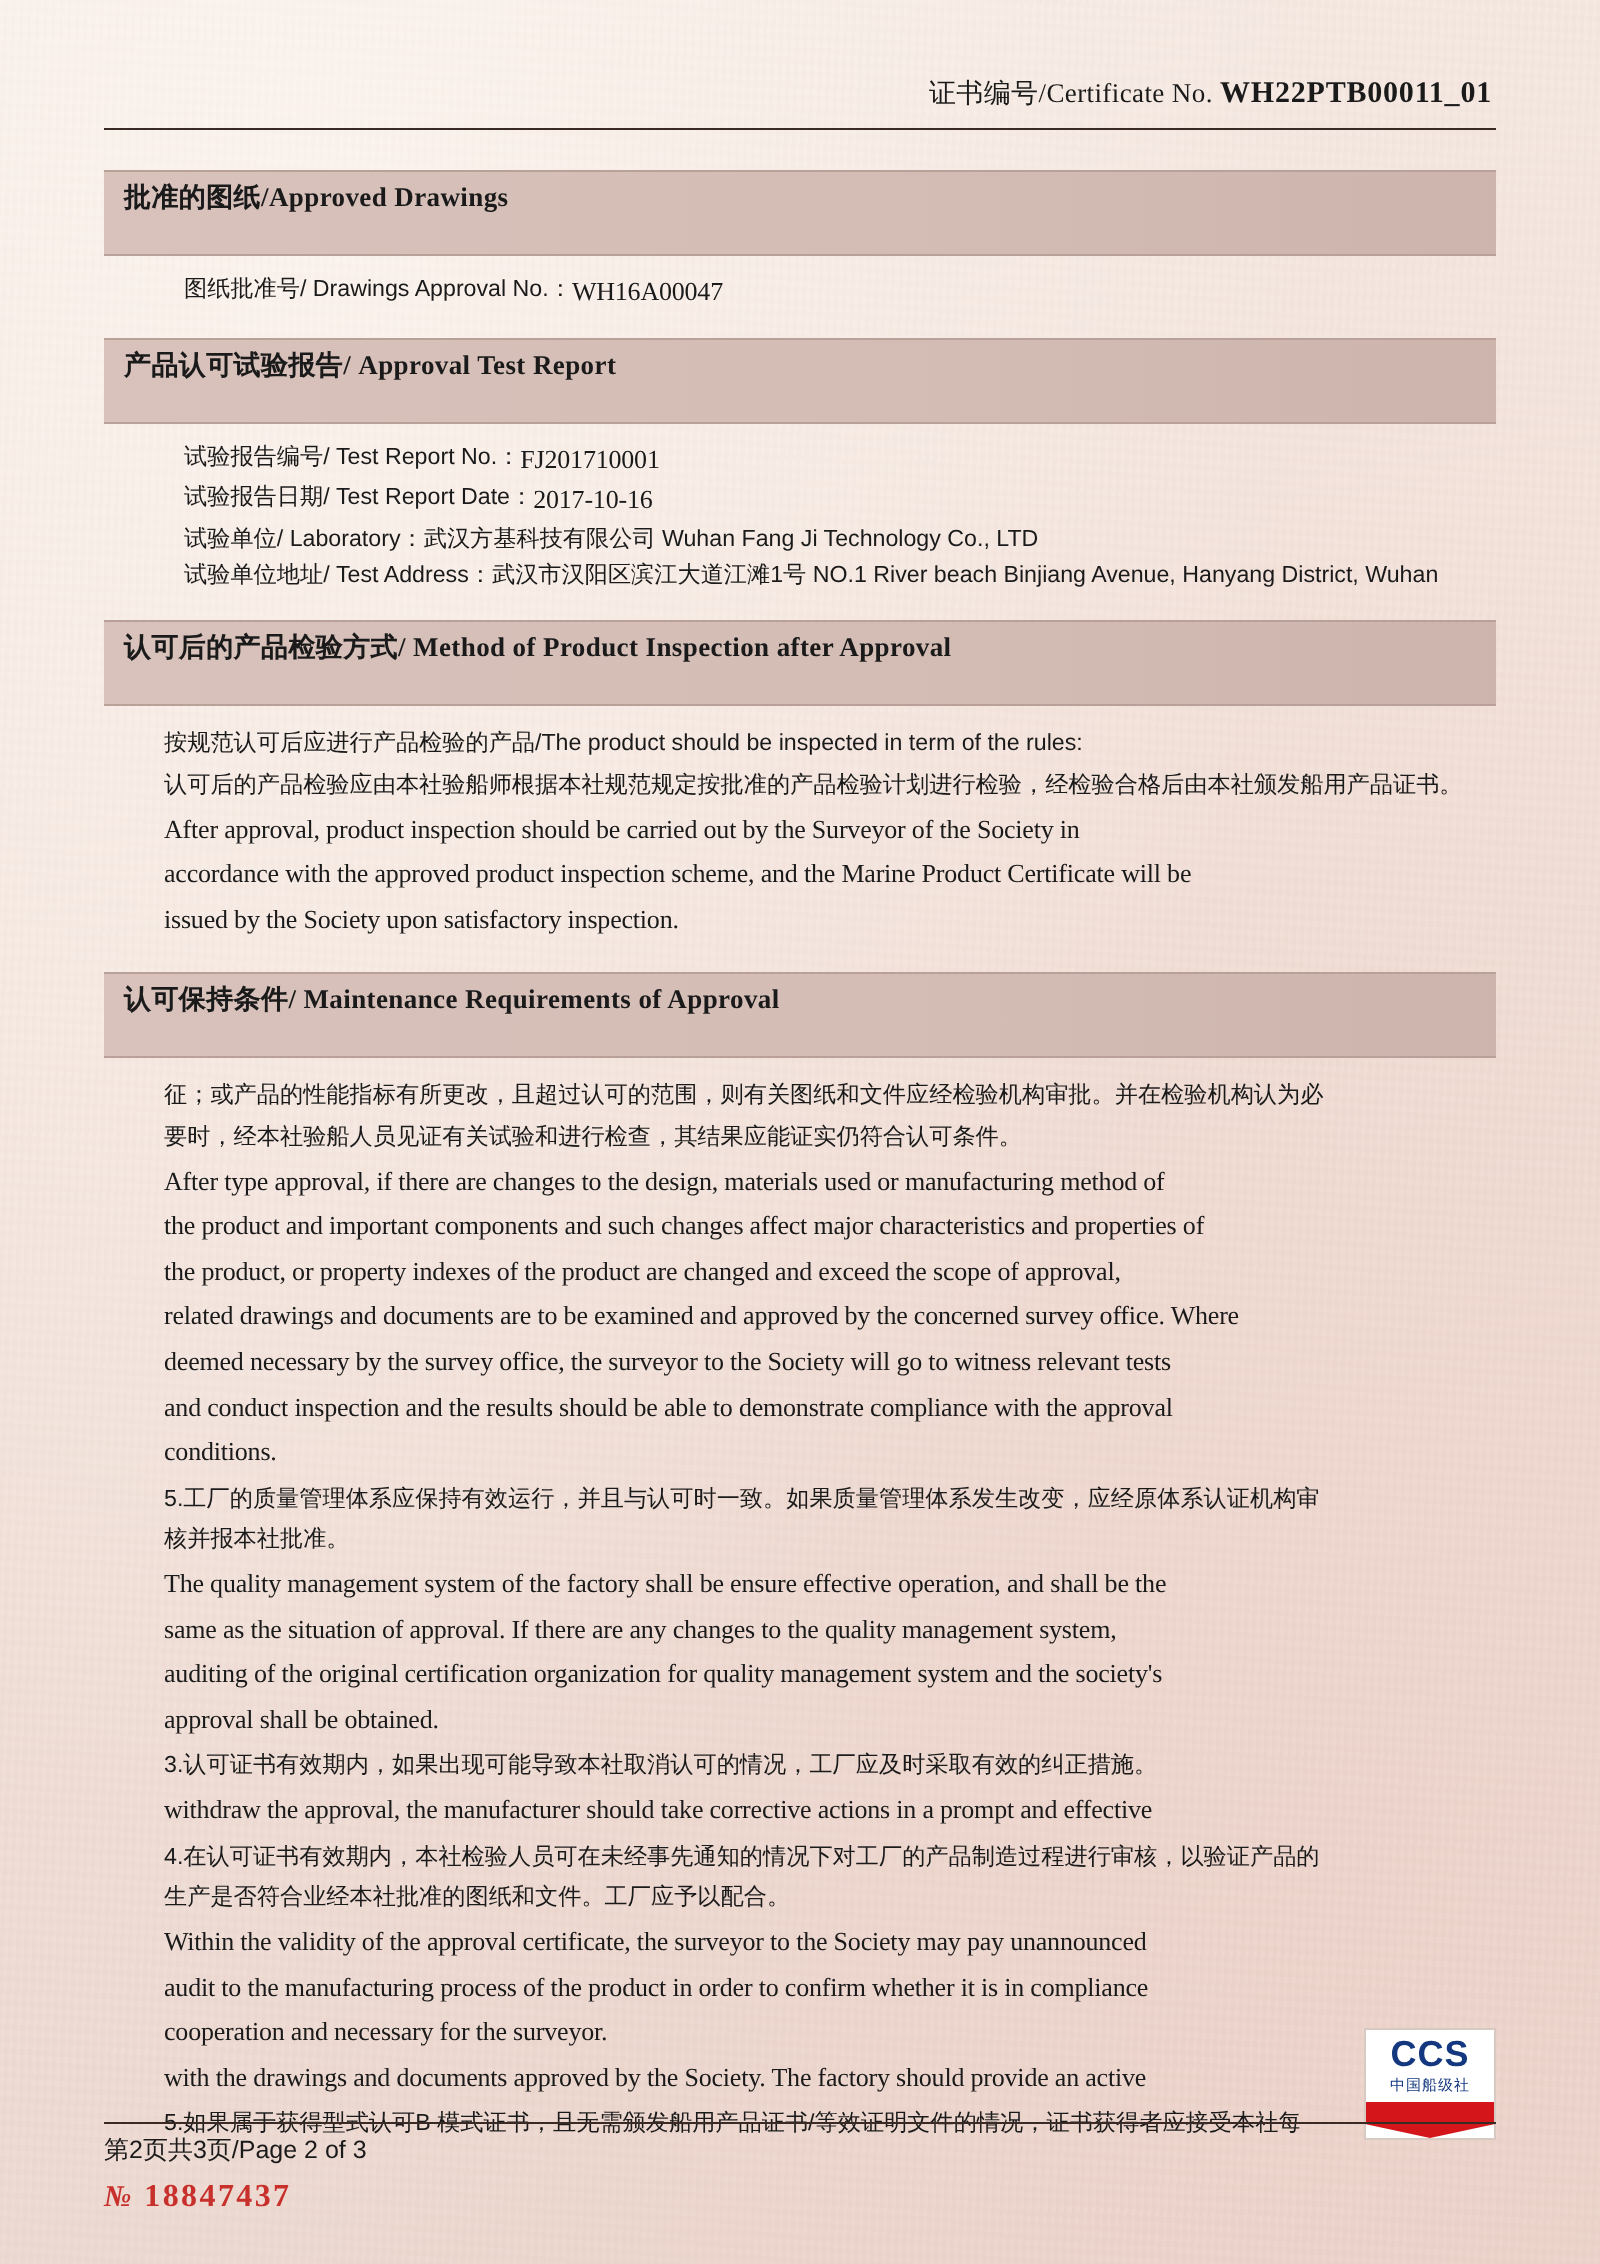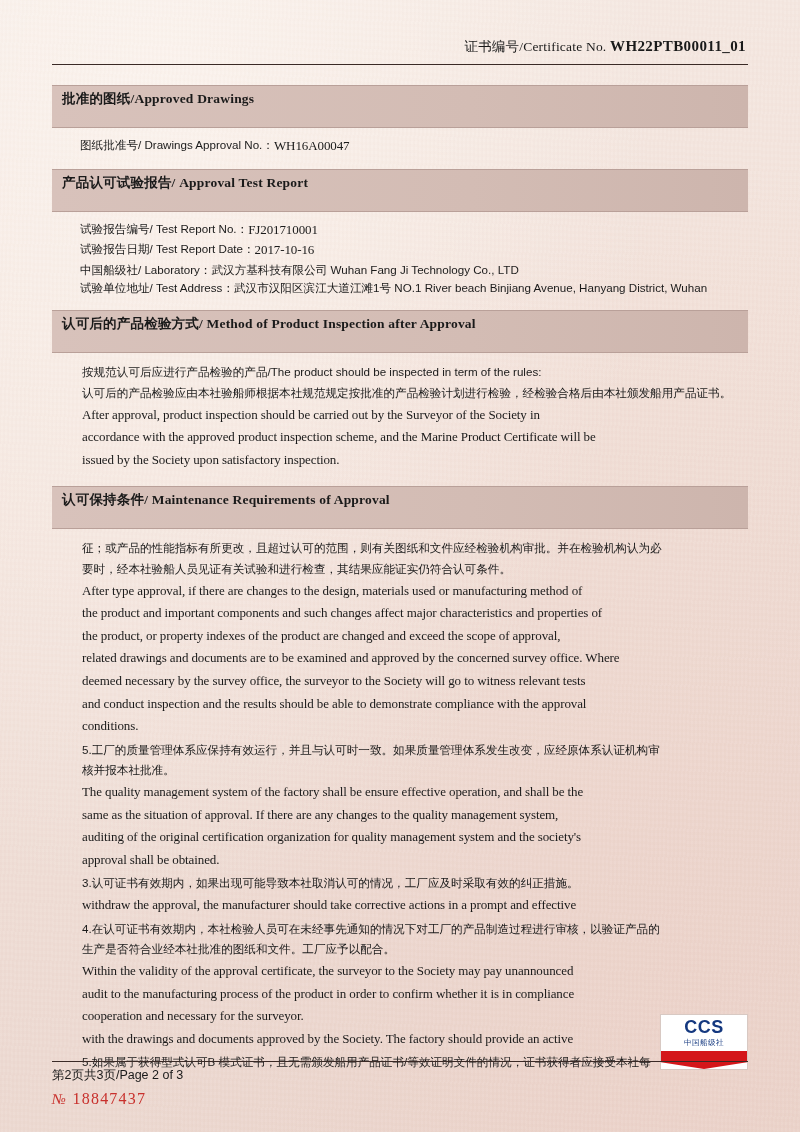--- a/index.html
+++ b/index.html
@@ -91,21 +91,21 @@
     margin: 0 0 2px 0;
   }
   .para-group { margin-bottom: 4px; }
 
   .info-row {
     display: flex;
     gap: 0;
     font-size: 11.8px;
     line-height: 1.72;
   }
-  .info-row .label { white-space: pre; }
+  .info-row .label { white-space: pre; margin-left: 12px; }
 
   
   .footer {
     position: absolute;
     left: 52px;
     right: 52px;
     bottom: 24px;
   }
   .footer-rule {
     border-top: 1.4px solid #3a2a26;
@@ -114,32 +114,33 @@
   .page-no {
     font-family: "Liberation Sans", sans-serif;
     font-size: 12.5px;
     margin-bottom: 6px;
   }
   .serial {
     color: #c8302c;
     font-family: "Liberation Serif", serif;
     font-size: 16px;
     letter-spacing: 1.2px;
+    font-weight: bold;
   }
   .serial .no-prefix {
     font-style: italic;
     font-size: 15px;
   }
 
   
   .ccs-logo {
     position: absolute;
     right: 52px;
     bottom: 62px;
-    width: 88px;
+    width: 66px;
     height: 56px;
     background: #ffffff;
     border: 1px solid #d8c9c3;
     box-sizing: border-box;
     display: flex;
     flex-direction: column;
     align-items: center;
     justify-content: flex-start;
     padding-top: 3px;
   }
@@ -192,21 +193,21 @@
     <div class="block">
       <div class="info-row">
         <span class="label cn">试验报告编号/ Test Report No.：</span>
         <span class="mono">FJ201710001</span>
       </div>
       <div class="info-row">
         <span class="label cn">试验报告日期/ Test Report Date：</span>
         <span class="mono">2017-10-16</span>
       </div>
       <div class="info-row">
-        <span class="label cn">中国船级社/ Laboratory：</span>
+        <span class="label cn">试验单位/ Laboratory：</span>
         <span class="cn">武汉方基科技有限公司    Wuhan Fang Ji Technology Co., LTD</span>
       </div>
       <div class="info-row">
         <span class="label cn">试验单位地址/ Test Address：</span>
         <span class="cn">武汉市汉阳区滨江大道江滩1号    NO.1 River beach Binjiang Avenue, Hanyang District, Wuhan</span>
       </div>
     </div>
 
     <div class="section-bar">认可后的产品检验方式/ Method of Product Inspection after Approval</div>
     <div class="body-block">

